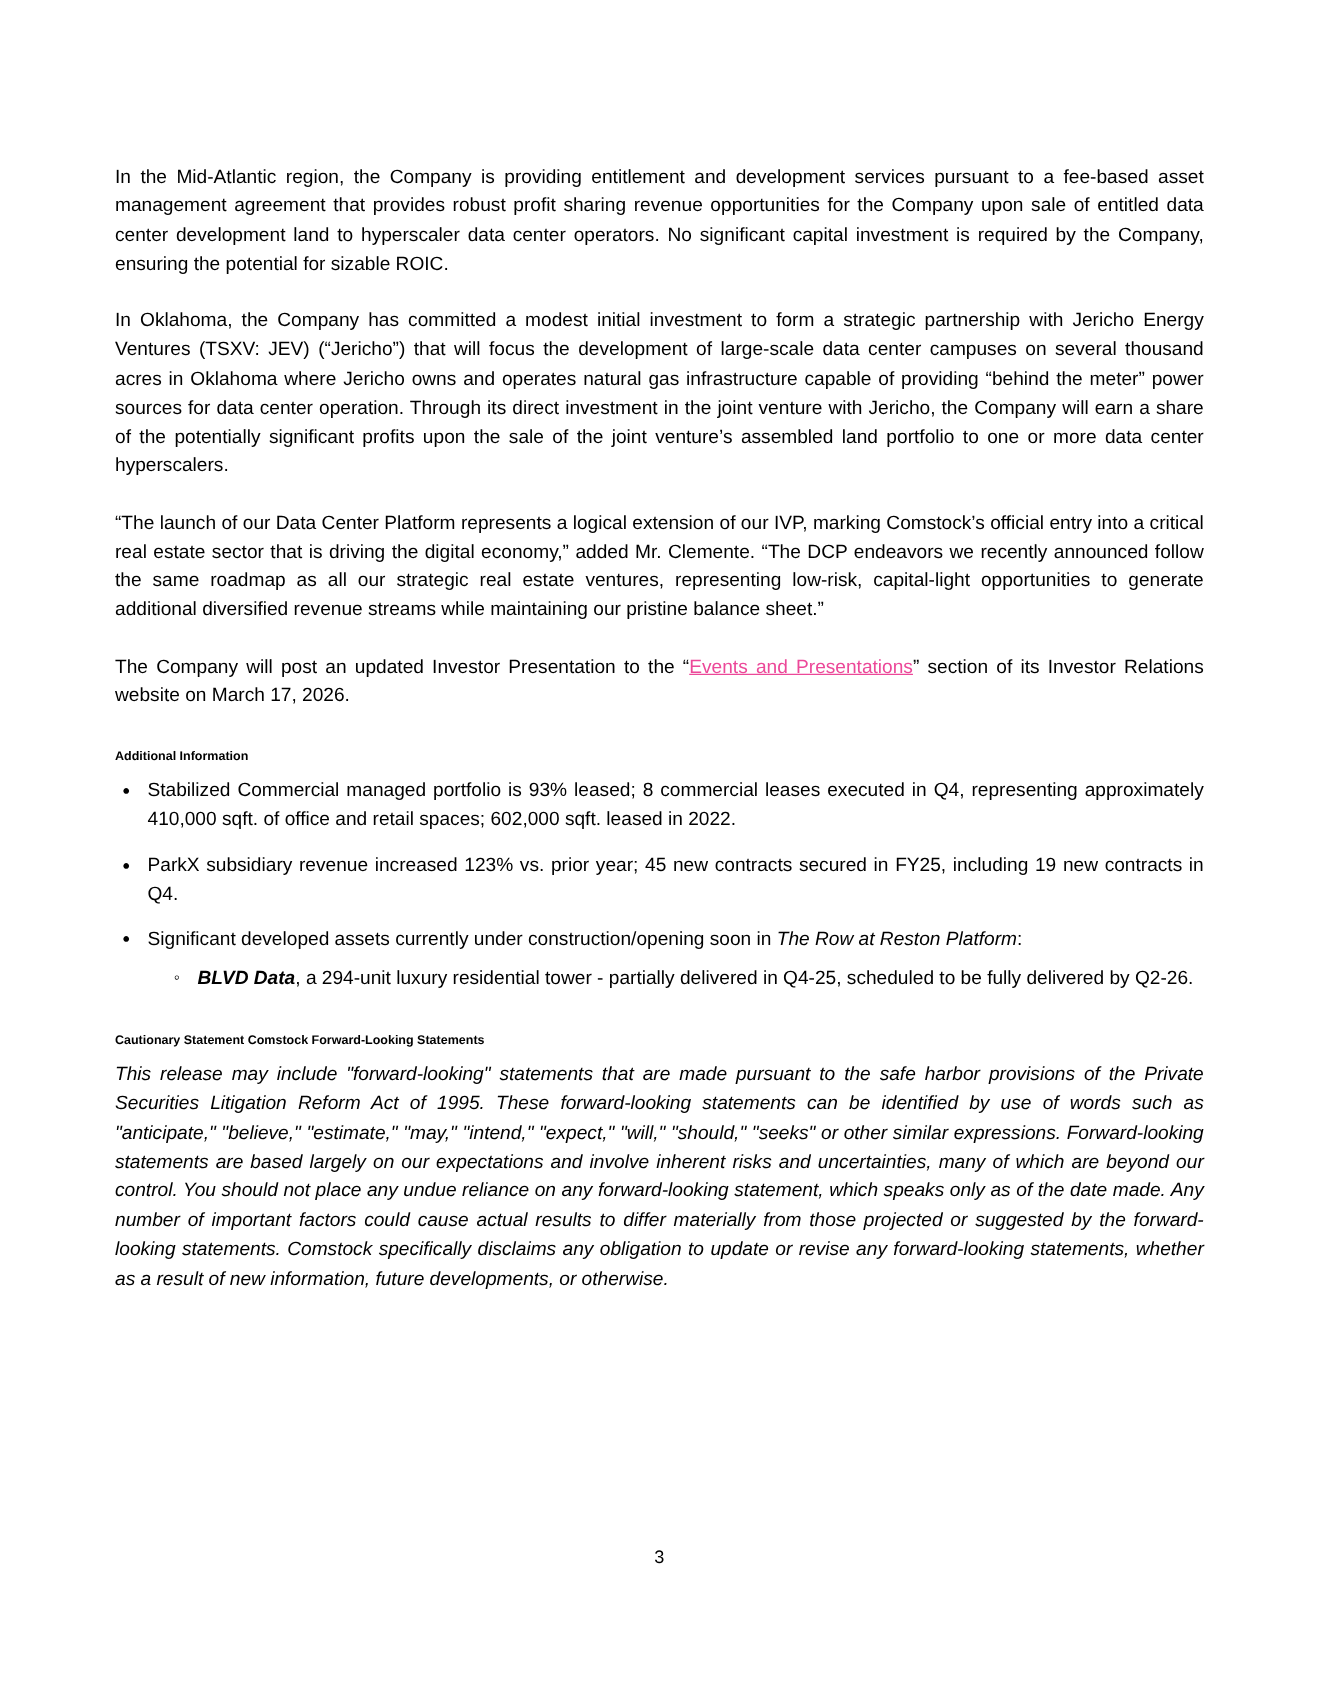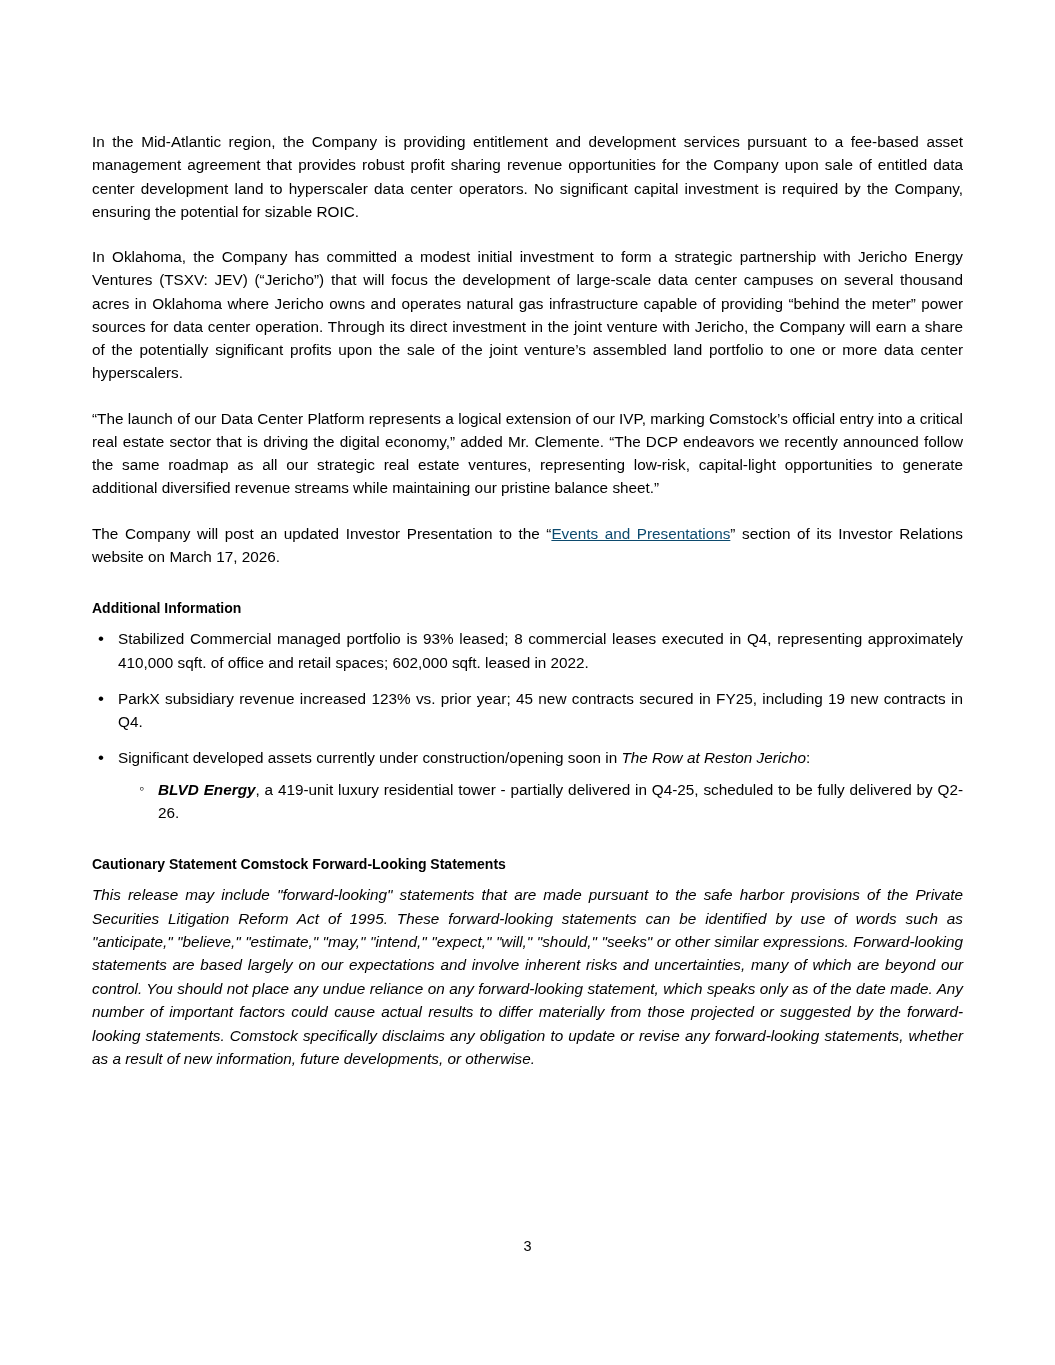--- a/index.html
+++ b/index.html
@@ -25,25 +25,25 @@
     text-align: justify;
   }
   p.para {
     margin: 0 0 22px 0;
     text-align: justify;
   }
   p.para.tight {
     margin-bottom: 20px;
   }
   .link {
-    color: #0c4a6e;
+    color: #ec4899;
     text-decoration: underline;
   }
   h3.section-heading {
-    font-size: 14px;
+    font-size: 10px;
     font-weight: bold;
     margin: 30px 0 8px 0;
     text-align: left;
   }
   ul.bullets {
     list-style: none;
     margin: 0;
     padding: 0;
   }
   ul.bullets > li {
@@ -108,23 +108,23 @@
     <p class="para">“The launch of our Data Center Platform represents a logical extension of our IVP, marking Comstock’s official entry into a critical real estate sector that is driving the digital economy,” added Mr. Clemente. “The DCP endeavors we recently announced follow the same roadmap as all our strategic real estate ventures, representing low-risk, capital-light opportunities to generate additional diversified revenue streams while maintaining our pristine balance sheet.”</p>
 
     <p class="para tight"><span>The Company will post an updated Investor Presentation to the “</span><a class="link" href="#">Events and Presentations</a><span>” section of its Investor Relations website on March 17, 2026.</span></p>
 
     <h3 class="section-heading">Additional Information</h3>
 
     <ul class="bullets">
       <li>Stabilized Commercial managed portfolio is 93% leased; 8 commercial leases executed in Q4, representing approximately 410,000 sqft. of office and retail spaces; 602,000 sqft. leased in 2022.</li>
       <li>ParkX subsidiary revenue increased 123% vs. prior year; 45 new contracts secured in FY25, including 19 new contracts in Q4.</li>
       <li>
-        <span>Significant developed assets currently under construction/opening soon in </span><span class="italic">The Row at Reston Jericho</span><span>:</span>
+        <span>Significant developed assets currently under construction/opening soon in </span><span class="italic">The Row at Reston Platform</span><span>:</span>
         <ul class="subbullets">
-          <li><span class="bold-italic">BLVD Energy</span><span>, a 419-unit luxury residential tower - partially delivered in Q4-25, scheduled to be fully delivered by Q2-26.</span></li>
+          <li><span class="bold-italic">BLVD Data</span><span>, a 294-unit luxury residential tower - partially delivered in Q4-25, scheduled to be fully delivered by Q2-26.</span></li>
         </ul>
       </li>
     </ul>
 
     <h3 class="section-heading">Cautionary Statement Comstock Forward-Looking Statements</h3>
 
     <p class="cautionary-body">This release may include "forward-looking" statements that are made pursuant to the safe harbor provisions of the Private Securities Litigation Reform Act of 1995. These forward-looking statements can be identified by use of words such as "anticipate," "believe," "estimate," "may," "intend," "expect," "will," "should," "seeks" or other similar expressions. Forward-looking statements are based largely on our expectations and involve inherent risks and uncertainties, many of which are beyond our control. You should not place any undue reliance on any forward-looking statement, which speaks only as of the date made. Any number of important factors could cause actual results to differ materially from those projected or suggested by the forward-looking statements. Comstock specifically disclaims any obligation to update or revise any forward-looking statements, whether as a result of new information, future developments, or otherwise.</p>
 
   </div>
 

